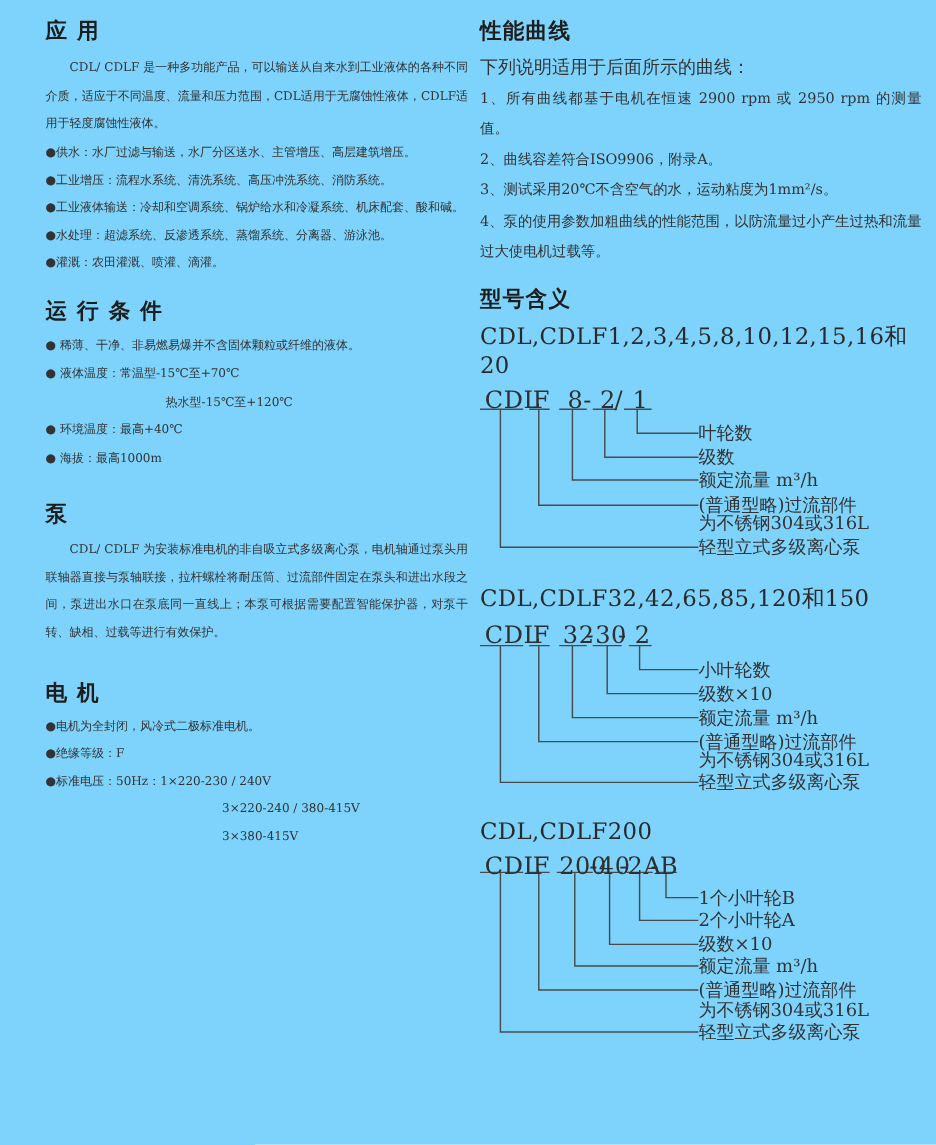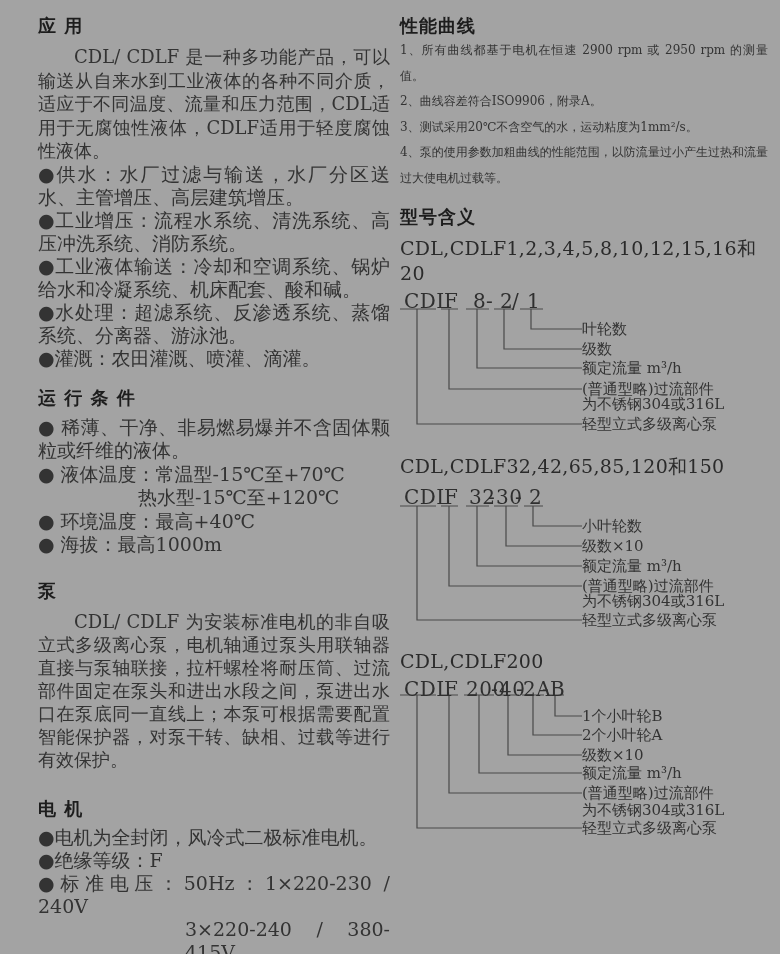--- a/index.html
+++ b/index.html
@@ -1,31 +1,31 @@
 <!DOCTYPE html>
 <html><head>
 <meta charset="utf-8">
 <style>
   * { margin:0; padding:0; box-sizing:border-box; }
   html,body { background:#ffffff; }
   .page {
-    position:relative; width:780px; height:954px; background:#a3a3a3;
+    position:relative; width:780px; height:954px; background:#7dd3fc;
     font-family:"DejaVu Serif","Liberation Serif",serif;
     color:#333333; overflow:hidden;
   }
   .col { position:absolute; top:14px; }
   .col-left  { left:38px;  width:352px; }
   .col-right { left:400px; width:368px; }
 
   h2.sec {
     font-family:"DejaVu Sans","Liberation Sans",sans-serif;
     font-weight:bold; font-size:18px; color:#1d1d1d; letter-spacing:1px;
   }
-  .para { font-size:18px; line-height:23.5px; text-align:justify; text-indent:2em; margin-top:7px; }
-  .blist { font-size:19px; }
+  .para { font-size:10px; line-height:23.5px; text-align:justify; text-indent:2em; margin-top:7px; }
+  .blist { font-size:10px; }
   .bline { line-height:23px; text-align:justify; }
   .blist-lg .bline { line-height:23.5px; }
   .indent-temp { margin-left:100px; }
   .indent-volt { margin-left:147px; }
 
   .curves-intro { font-size:15px; line-height:25.5px; margin-top:6px; }
   .curve-item { font-size:12px; line-height:25.5px; text-align:justify; }
 
   .model-title { margin-top:14px; }
   .grp-heading { font-size:19px; letter-spacing:0.3px; color:#2a2a2a; margin-top:17px; }
@@ -74,20 +74,21 @@
       <div class="bline">●标准电压：50Hz：1×220-230 / 240V</div>
       <div class="bline indent-volt">3×220-240 / 380-415V</div>
       <div class="bline indent-volt">3×380-415V</div>
     </div>
 
   </div>
 
   <div class="col col-right">
 
     <h2 class="sec">性能曲线</h2>
+    <div class="curves-intro">下列说明适用于后面所示的曲线：</div>
     <div class="curve-item">1、所有曲线都基于电机在恒速 2900 rpm 或 2950 rpm 的测量值。</div>
     <div class="curve-item">2、曲线容差符合ISO9906，附录A。</div>
     <div class="curve-item">3、测试采用20℃不含空气的水，运动粘度为1mm²/s。</div>
     <div class="curve-item">4、泵的使用参数加粗曲线的性能范围，以防流量过小产生过热和流量过大使电机过载等。</div>
 
     <h2 class="sec model-title">型号含义</h2>
 
     <div class="grp-heading first">CDL,CDLF1,2,3,4,5,8,10,12,15,16和20</div>
     <div class="diagram dg-150">
       <svg class="dg-svg" width="360" height="150">

